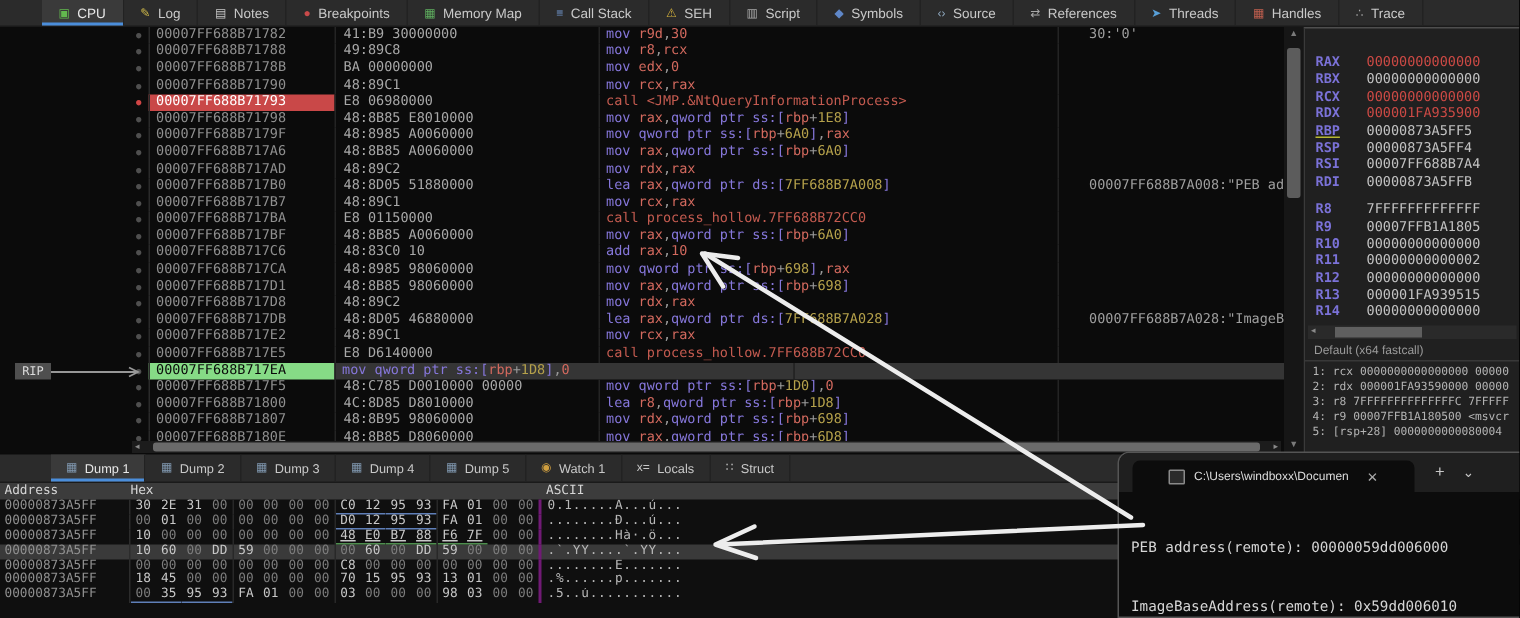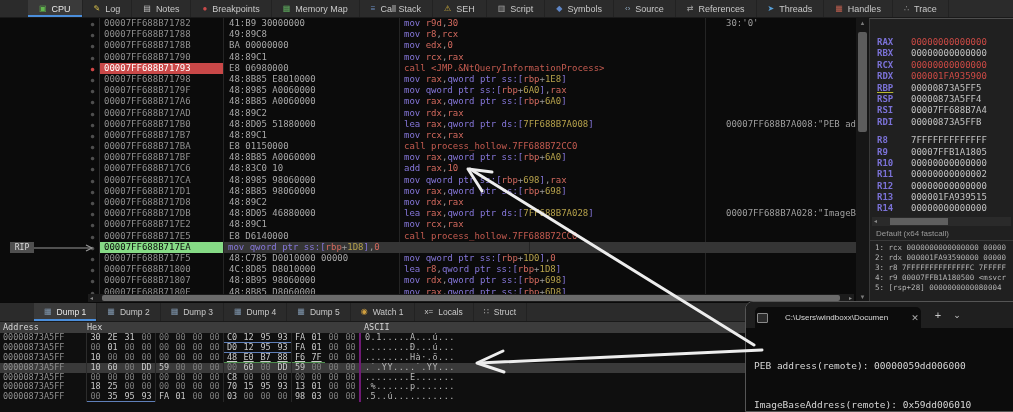--- a/index.html
+++ b/index.html
@@ -73,22 +73,22 @@
   .hb.dim{color:#7d7d7d;}
   .hb.grp{border-left:1px solid #282828;}
   .hb.ulb{box-shadow:inset 0 -1px 0 #5f7fb8;}
   .hb.ulg{box-shadow:inset 0 -1px 0 #4f8f4f;text-decoration:underline;}
   .hascii{flex:0 0 104px;border-left:2px solid #701a75;padding-left:4px;color:#b8b8b8;
           letter-spacing:0.5px;box-sizing:border-box;overflow:hidden;}
   
   .term{position:absolute;left:745px;top:301px;width:272px;height:111px;z-index:30;
         background:#0c0c0c;border:1px solid #555;border-radius:8px 0 0 0;overflow:hidden;box-sizing:border-box;}
   .termbar{height:26px;background:#1f1f1f;display:flex;align-items:flex-end;}
-  .termtab{display:flex;align-items:center;gap:17px;height:21px;margin-left:9px;background:#0c0c0c;
-           border-radius:5px 5px 0 0;padding:0 2px;font-size:8px;color:#dcdcdc;white-space:nowrap;margin-top:38px;}
+  .termtab{display:flex;align-items:center;gap:6px;height:21px;margin-left:9px;background:#0c0c0c;
+           border-radius:5px 5px 0 0;padding:0 24px;font-size:8px;color:#dcdcdc;white-space:nowrap;margin-top:38px;}
   .cmdicon{display:inline-block;width:9px;height:8px;background:#2b2b2b;border:1px solid #8a8a8a;border-radius:1px;}
   .termx{color:#aaa;font-size:9px;margin-left:6px;}
   .termbtn{color:#c8c8c8;font-size:11px;margin-left:14px;align-self:center;}
   .termbtn2{color:#c8c8c8;font-size:9px;margin-left:12px;align-self:center;}
   .termbody{padding:5px 8px;font-family:"DejaVu Sans Mono",monospace;font-size:9.5px;
             line-height:13px;color:#d6d6d6;white-space:pre;}
   
   .overlay{position:absolute;left:0;top:0;width:1013px;height:412px;z-index:40;pointer-events:none;}
 </style>
 </head>
@@ -572,21 +572,21 @@
             <span class="hb dim">00</span>
             <span class="hb dim">00</span>
             <span class="hb dim">00</span>
           </span>
           <span class="hascii">........È.......</span>
         </div>
         <div class="hrow">
           <span class="haddr">00000873A5FF</span>
           <span class="hhex">
             <span class="hb">18</span>
-            <span class="hb">25</span>
+            <span class="hb">45</span>
             <span class="hb dim">00</span>
             <span class="hb dim">00</span>
             <span class="hb dim grp">00</span>
             <span class="hb dim">00</span>
             <span class="hb dim">00</span>
             <span class="hb dim">00</span>
             <span class="hb grp">70</span>
             <span class="hb">15</span>
             <span class="hb">95</span>
             <span class="hb">93</span>

